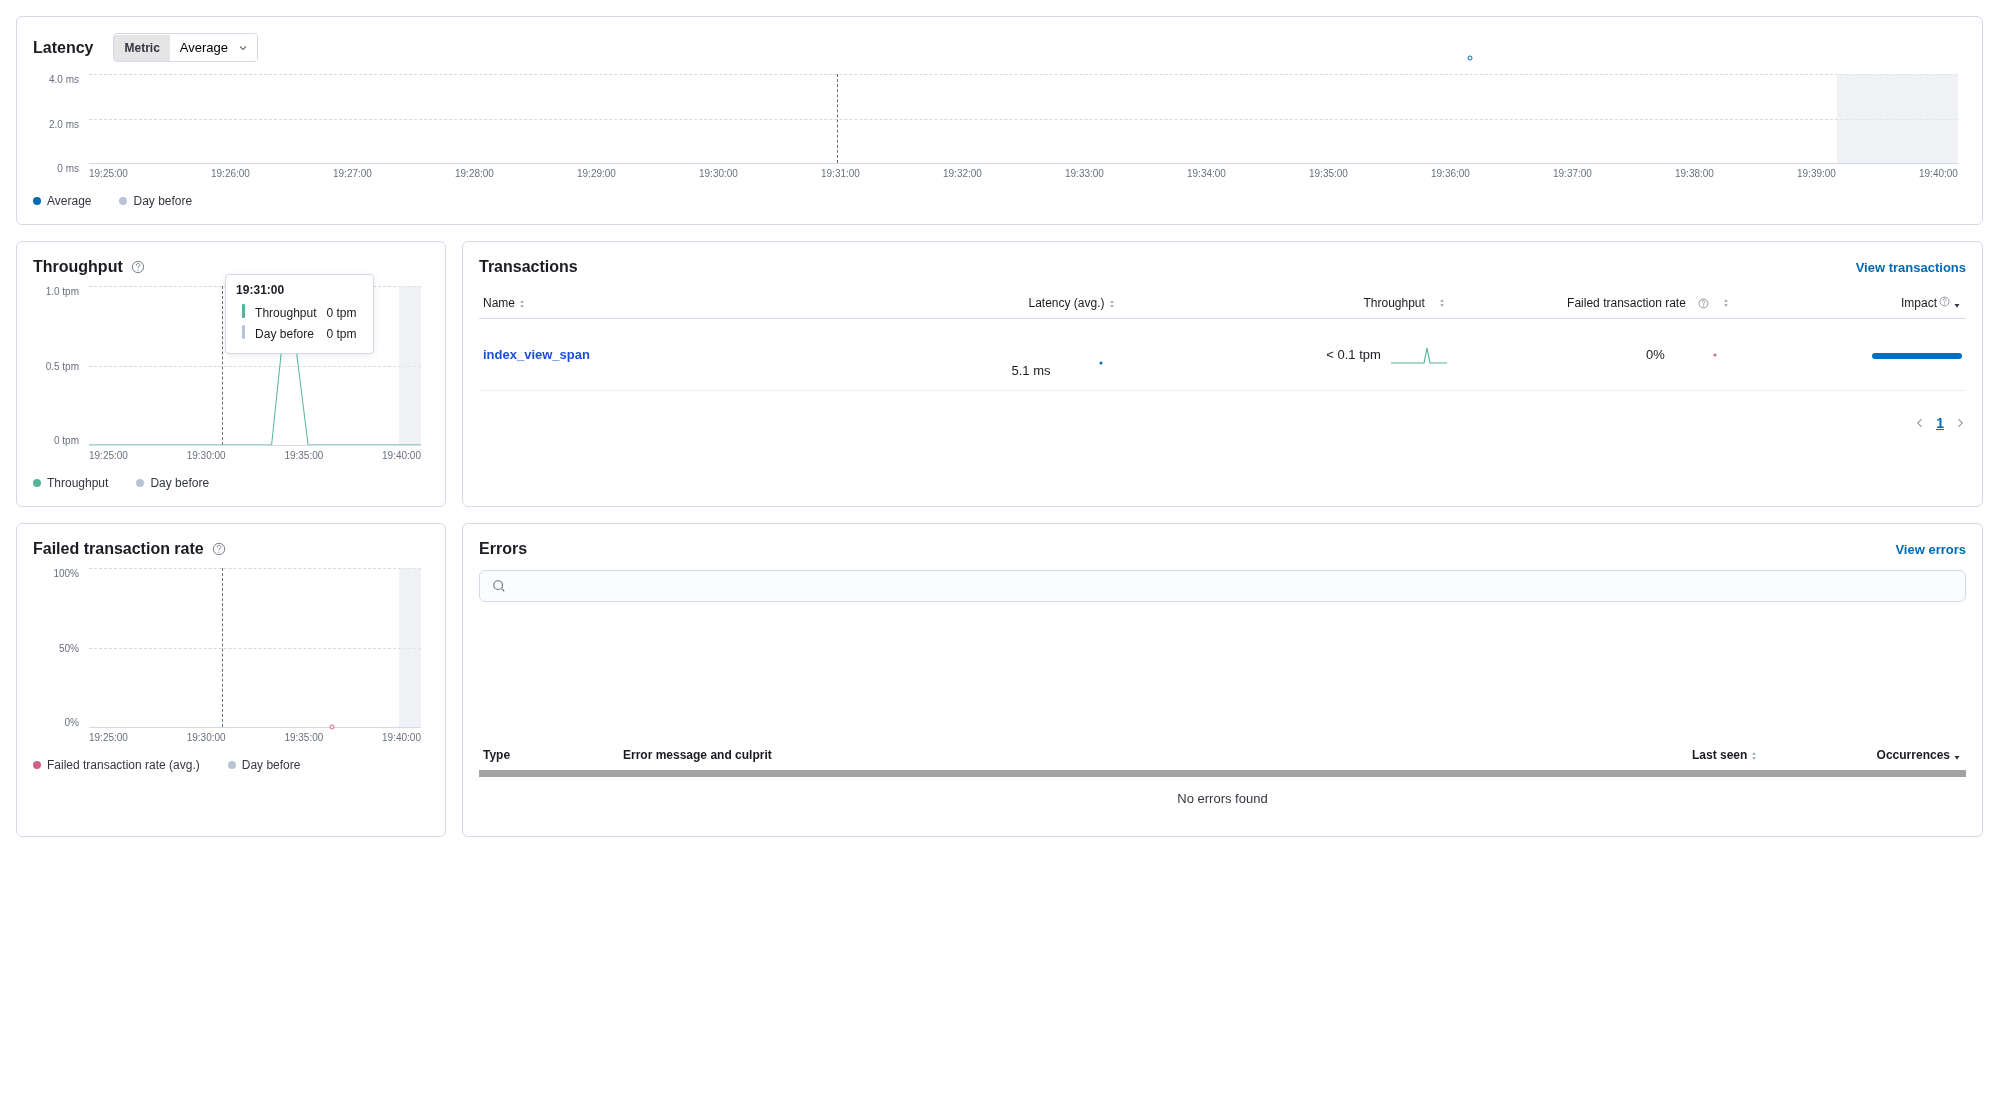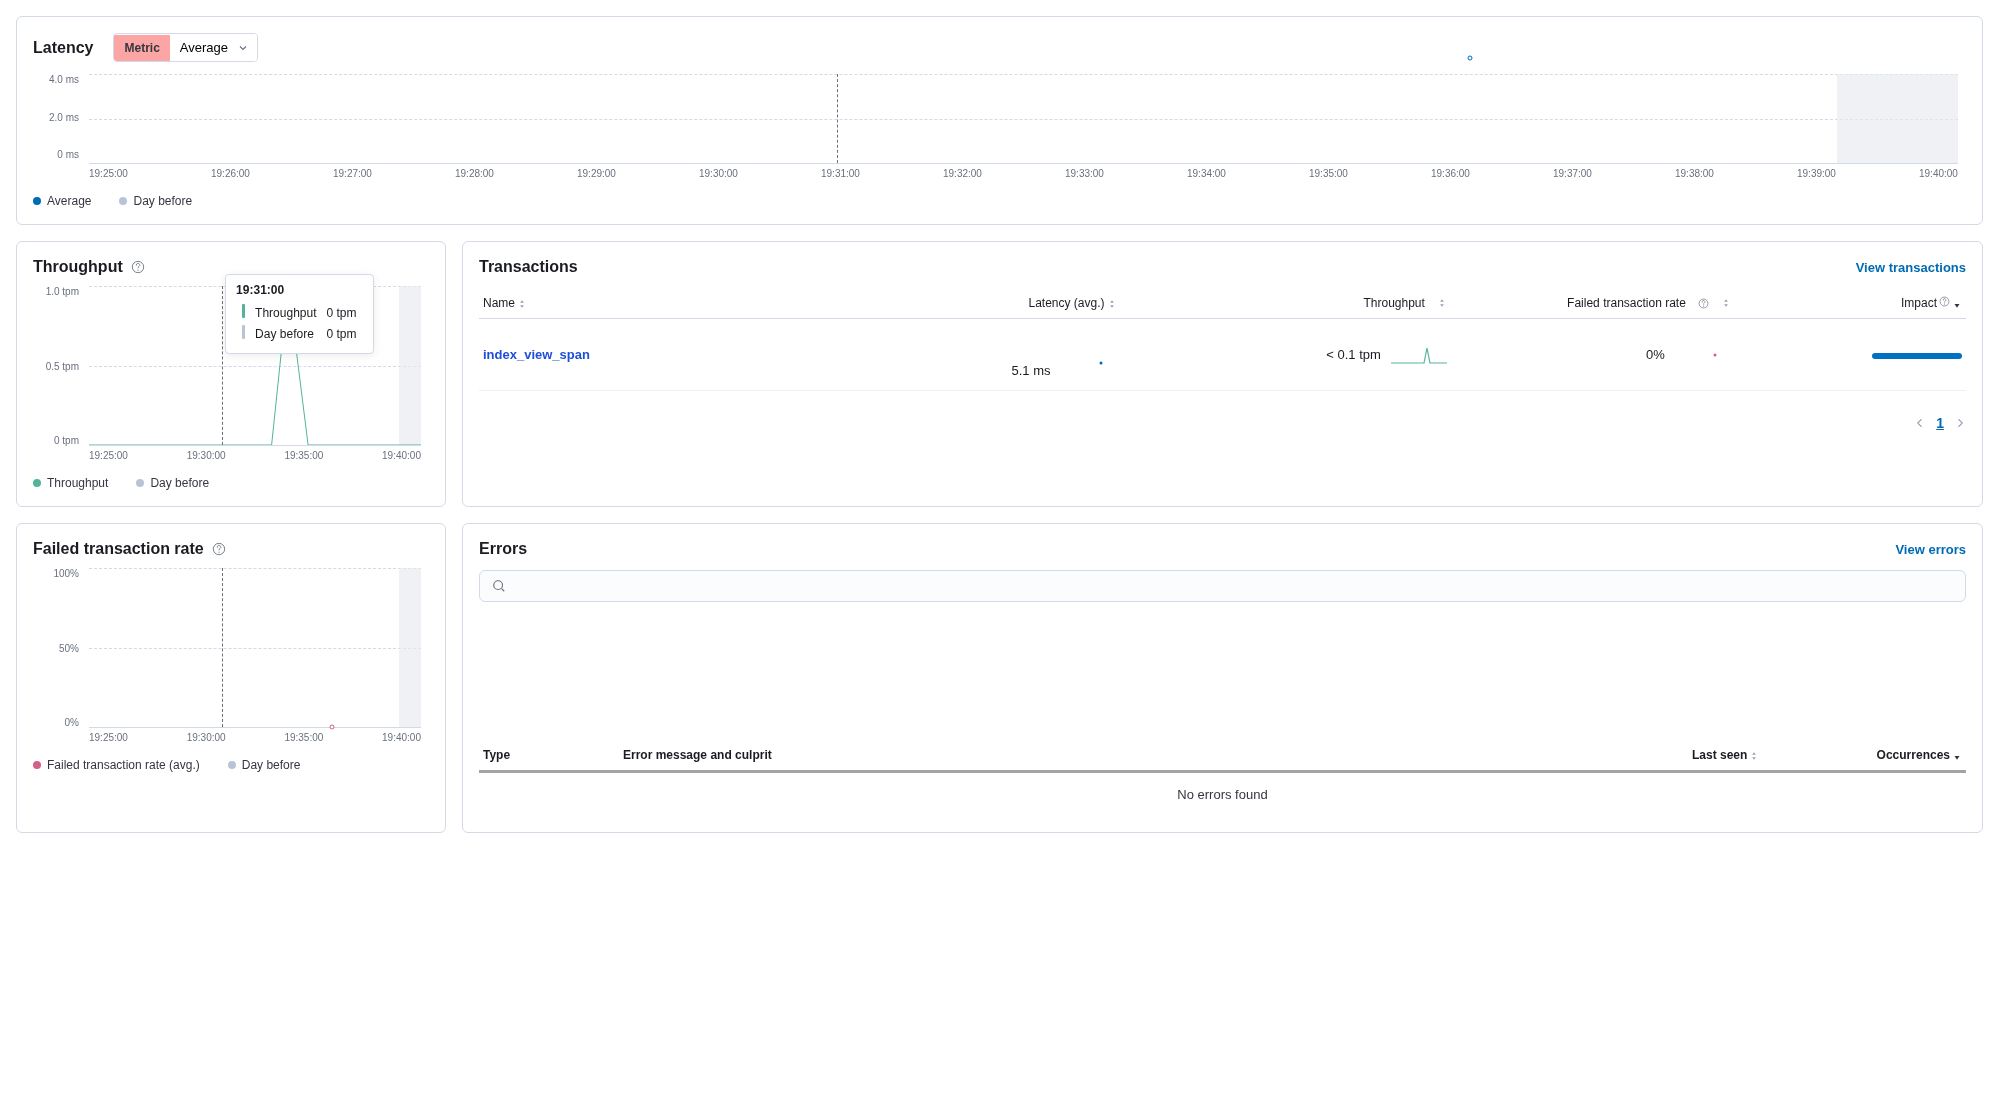--- a/index.html
+++ b/index.html
@@ -6,21 +6,21 @@
 body { font-family: -apple-system, BlinkMacSystemFont, "Segoe UI", Helvetica, Arial, sans-serif; background: #fff; color: #1a1c21; font-size: 14px; padding: 16px; }
 .row { display: flex; gap: 16px; margin-bottom: 16px; }
 .panel { border: 1px solid #d3dae6; border-radius: 6px; padding: 16px; background: #fff; }
 .panel-wide { flex: 1; }
 .panel-left { width: 430px; flex-shrink: 0; }
 .panel-right { flex: 1; }
 .panel-header { display: flex; align-items: center; justify-content: space-between; margin-bottom: 12px; }
 .panel-title { font-size: 16px; font-weight: 700; display: flex; align-items: center; gap: 8px; }
 .help-icon { color: #69707d; cursor: pointer; display:inline-flex; }
 .metric-selector { display: inline-flex; align-items: center; border: 1px solid #d3dae6; border-radius: 4px; overflow: hidden; margin-left: 12px; }
-.metric-label { background: #fca5a5; padding: 6px 10px; font-size: 12px; font-weight: 600; color: #343741; }
+.metric-label { background: #e5e5e5; padding: 6px 10px; font-size: 12px; font-weight: 600; color: #343741; }
 .metric-select { border: none; padding: 6px 28px 6px 10px; font-size: 13px; background: #fff; appearance: none; outline: none; position: relative; }
 .metric-select-wrap { position: relative; display: flex; align-items: center; }
 .metric-select-wrap .chev { position: absolute; right: 8px; pointer-events: none; color: #69707d; }
 .link { color: #1d4ed8; font-weight: 600; cursor: pointer; text-align: center; }
 .link-small { color: #006bb4; font-size: 13px; font-weight: 600; cursor: pointer; }
 
 
 .chart { position: relative; }
 .y-axis { position: absolute; left: 0; top: 0; bottom: 20px; width: 52px; display: flex; flex-direction: column; justify-content: space-between; }
 .y-tick { font-size: 10px; color: #69707d; text-align: right; padding-right: 6px; }
@@ -54,21 +54,21 @@
 .col-failed { flex: 1; text-align: right; display:flex; justify-content:flex-end; align-items:center; gap:10px; padding-right: 20px;}
 .col-impact { flex: 0.8; text-align: right; }
 .sort-icon { color: #98a2b3; display:inline-flex; vertical-align: middle; margin-left: 2px;}
 .spark { display:inline-block; width: 56px; height: 20px; }
 .impact-bar { display:inline-block; width: 90px; height: 6px; background: #0071c2; border-radius: 3px; }
 .pager { display: flex; justify-content: flex-end; align-items: center; gap: 10px; margin-top: 24px; color: #98a2b3; }
 .pager .page { color: #006bb4; font-weight: 700; text-decoration: underline; }
 .chev-btn { cursor: pointer; color: #98a2b3; }
 
 
-.err-head { display: flex; border-bottom: 3px solid #a3a3a3; padding: 8px 4px; font-size: 12px; font-weight: 700; }
+.err-head { display: flex; border-bottom: 7px solid #a3a3a3; padding: 8px 4px; font-size: 12px; font-weight: 700; }
 .err-empty { text-align: center; color: #343741; font-size: 13px; padding: 14px 0; }
 .ecol-type { width: 140px; }
 .ecol-msg { flex: 1; }
 .ecol-last { width: 140px; text-align: left; }
 .ecol-occ { width: 130px; text-align: right; }
 
 svg { display: block; }
 </style>
 </head>
 <body>
@@ -86,21 +86,21 @@
           <span class="chev">
             <svg width="12" height="12" viewBox="0 0 16 16">
                 <path d="M4 6l4 4 4-4" fill="none" stroke="currentColor" stroke-width="1.5"></path>
               </svg>
           </span>
         </div>
       </div>
     </div>
   </div>
   <div class="chart" style="height:110px;">
-    <div class="y-axis" style="bottom:24px;">
+    <div class="y-axis" style="bottom:10px;">
       <span class="y-tick">4.0 ms</span>
       <span class="y-tick">2.0 ms</span>
       <span class="y-tick">0 ms</span>
     </div>
     <div class="plot">
       <div class="grid-line" style="top:0%;"></div>
       <div class="grid-line" style="top:50%;"></div>
       <div class="ghost-sel" style="left:93.5%; right:0;"></div>
       <div class="cursor-line" style="left:40%;"></div>
       <div class="data-point" style="left:73.9%; top:-18%;"></div>

